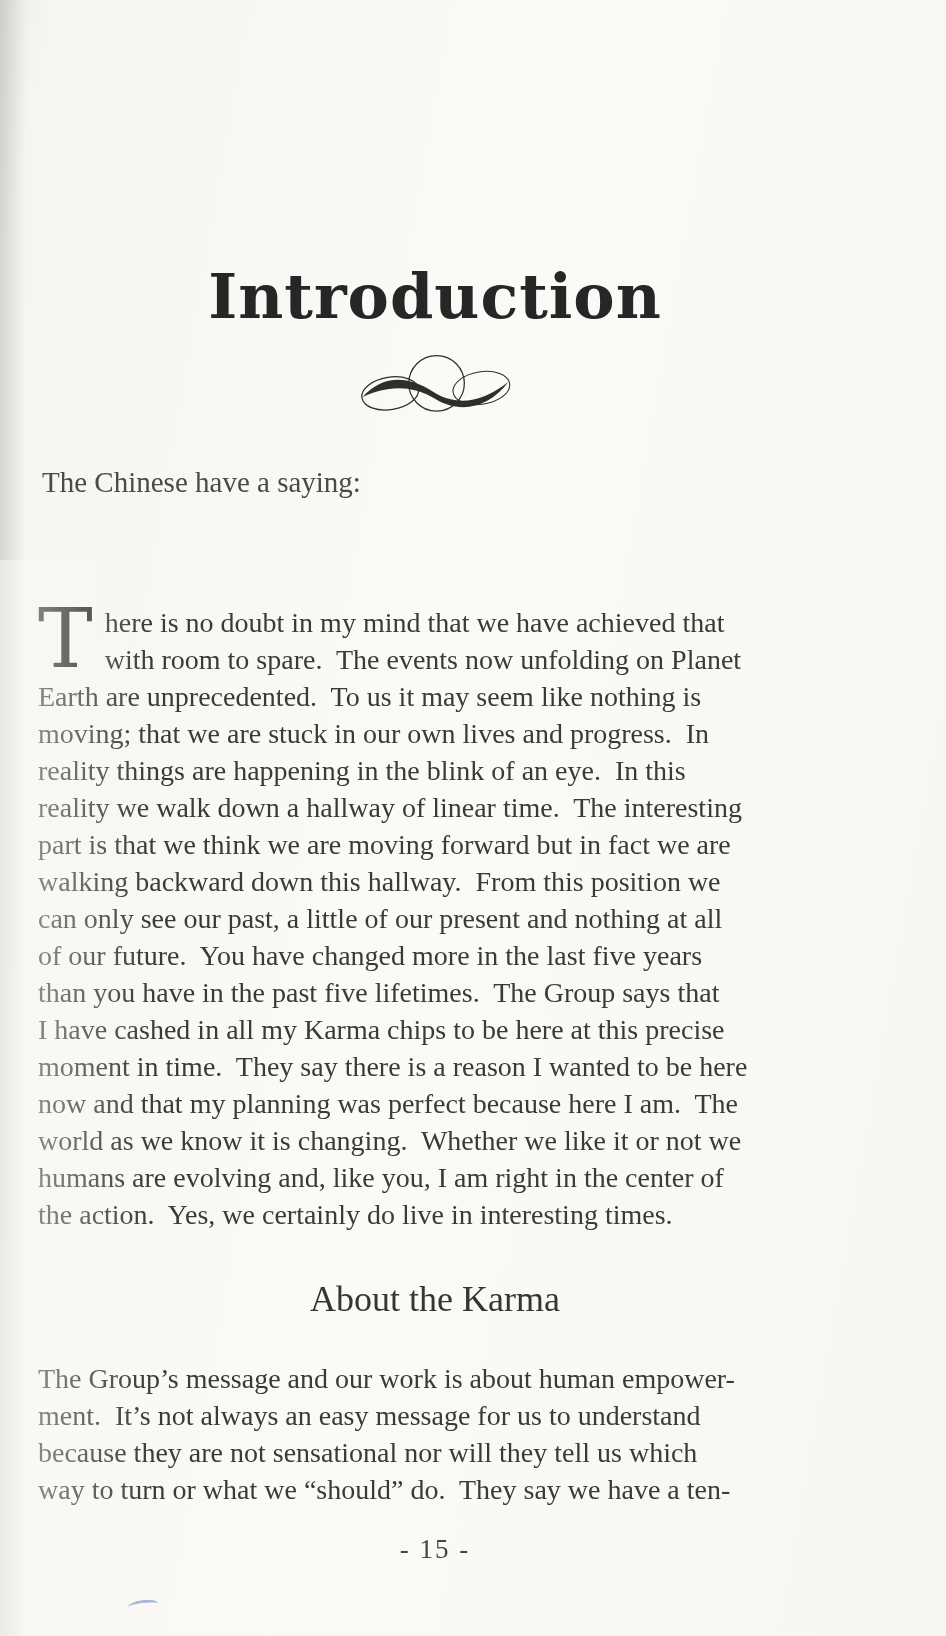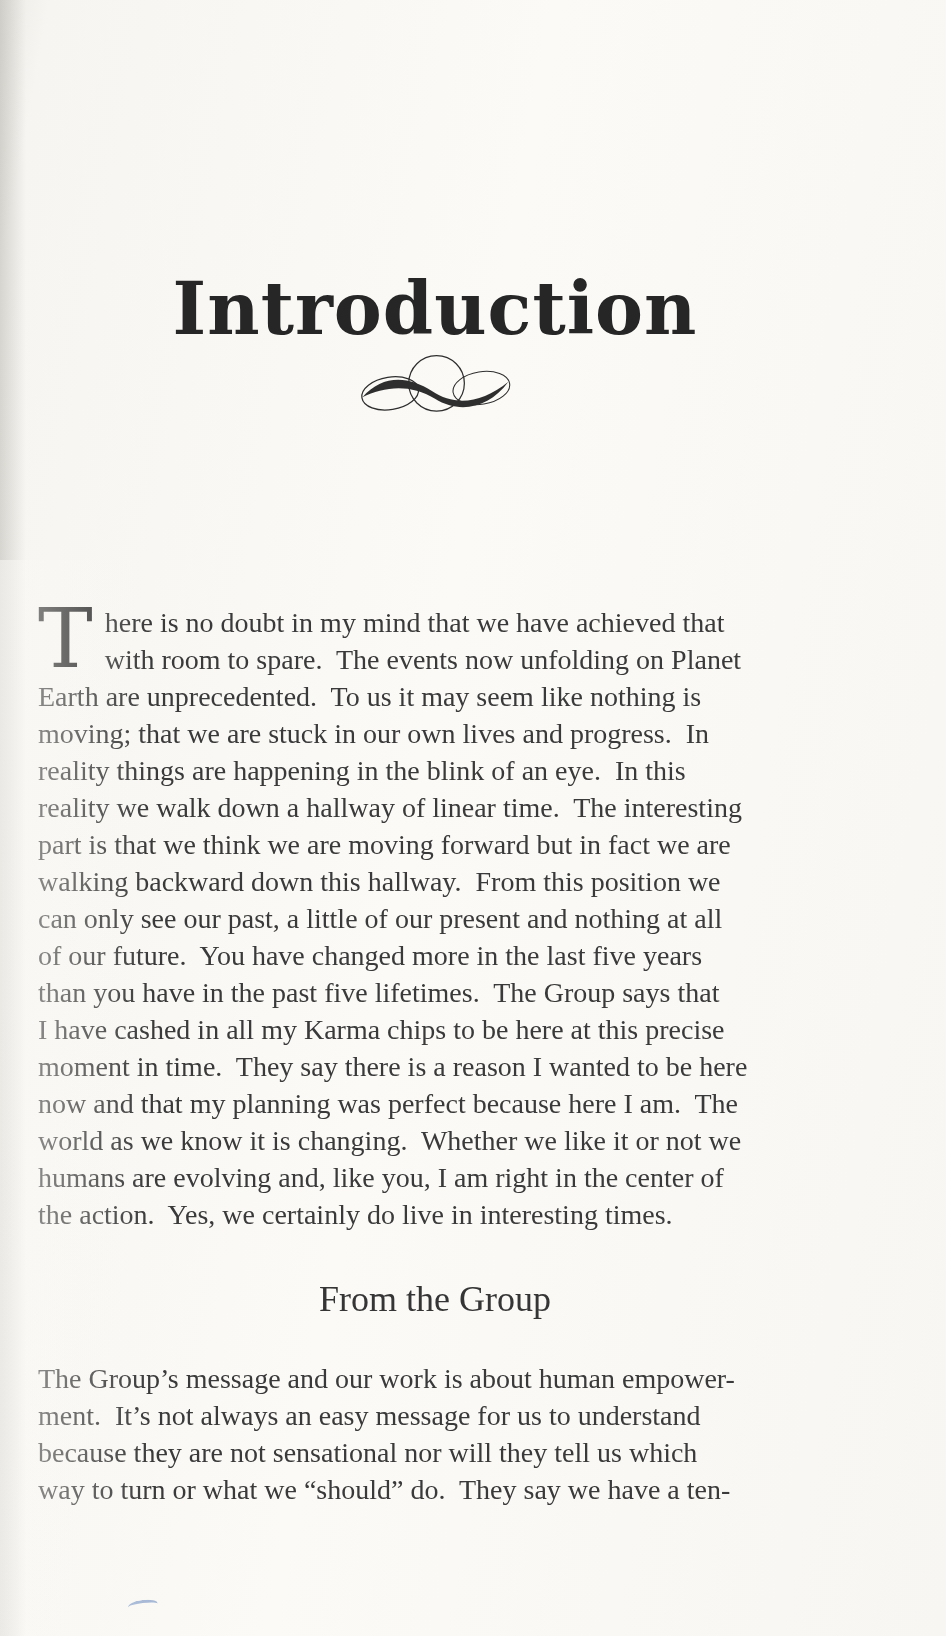--- a/index.html
+++ b/index.html
@@ -38,21 +38,21 @@
     background: linear-gradient(90deg, rgba(250,249,246,0.55), rgba(250,249,246,0));
     pointer-events: none;
   }
   .chapter-title {
     position: absolute;
     top: 218px;
     left: 20px;
     width: 830px;
     text-align: center;
     font-family: "DejaVu Serif", serif;
-    font-size: 72px;
+    font-size: 62px;
     font-weight: bold;
     color: #262626;
     letter-spacing: 1px;
   }
   .ornament {
     position: absolute;
     top: 348px;
     left: 20px;
     width: 830px;
     text-align: center;
@@ -135,20 +135,21 @@
 
   <div class="ornament">
     <svg class="flourish-svg" width="170" height="80" viewBox="0 0 220 100" aria-hidden="true">
       <circle cx="112" cy="44" r="36" fill="none" stroke="#2e2e2e" stroke-width="1.6"></circle>
       <ellipse cx="52" cy="57" rx="37" ry="21" transform="rotate(-9 52 57)" fill="none" stroke="#2e2e2e" stroke-width="1.6"></ellipse>
       <ellipse cx="170" cy="50" rx="37" ry="21" transform="rotate(-9 170 50)" fill="none" stroke="#2e2e2e" stroke-width="1.4"></ellipse>
       <path d="M16 62 C 42 32, 76 34, 106 54 C 136 74, 170 70, 205 42 C 180 76, 142 84, 110 64 C 78 44, 44 48, 16 62 Z" fill="#2e2e2e"></path>
     </svg>
   </div>
 
+  <div class="intro-line">The Chinese have a saying:</div>
 
 
   <p class="body-text body-1">
     <span class="dropcap">T</span><span class="ptext">here is no doubt in my mind that we have achieved that
 with room to spare.&nbsp; The events now unfolding on Planet
 Earth are unprecedented.&nbsp; To us it may seem like nothing is
 moving; that we are stuck in our own lives and progress.&nbsp; In
 reality things are happening in the blink of an eye.&nbsp; In this
 reality we walk down a hallway of linear time.&nbsp; The interesting
 part is that we think we are moving forward but in fact we are
@@ -157,25 +158,26 @@
 of our future.&nbsp; You have changed more in the last five years
 than you have in the past five lifetimes.&nbsp; The Group says that
 I have cashed in all my Karma chips to be here at this precise
 moment in time.&nbsp; They say there is a reason I wanted to be here
 now and that my planning was perfect because here I am.&nbsp; The
 world as we know it is changing.&nbsp; Whether we like it or not we
 humans are evolving and, like you, I am right in the center of
 the action.&nbsp; Yes, we certainly do live in interesting times.</span>
   </p>
 
-  <h2 class="section-heading" style="font-weight: normal; margin: 0;">From the Group</h2>
+  <h2 class="section-heading" style="font-weight: normal; margin: 0;">About the Karma</h2>
 
   <p class="body-text body-2">
     <span class="ptext">The Group’s message and our work is about human empower-
 ment.&nbsp; It’s not always an easy message for us to understand
 because they are not sensational nor will they tell us which
 way to turn or what we “should” do.&nbsp; They say we have a ten-</span>
   </p>
 
+  <div class="page-number">- 15 -</div>
 
   <div class="pen-mark"></div>
 
 </div>
 
 </body></html>

